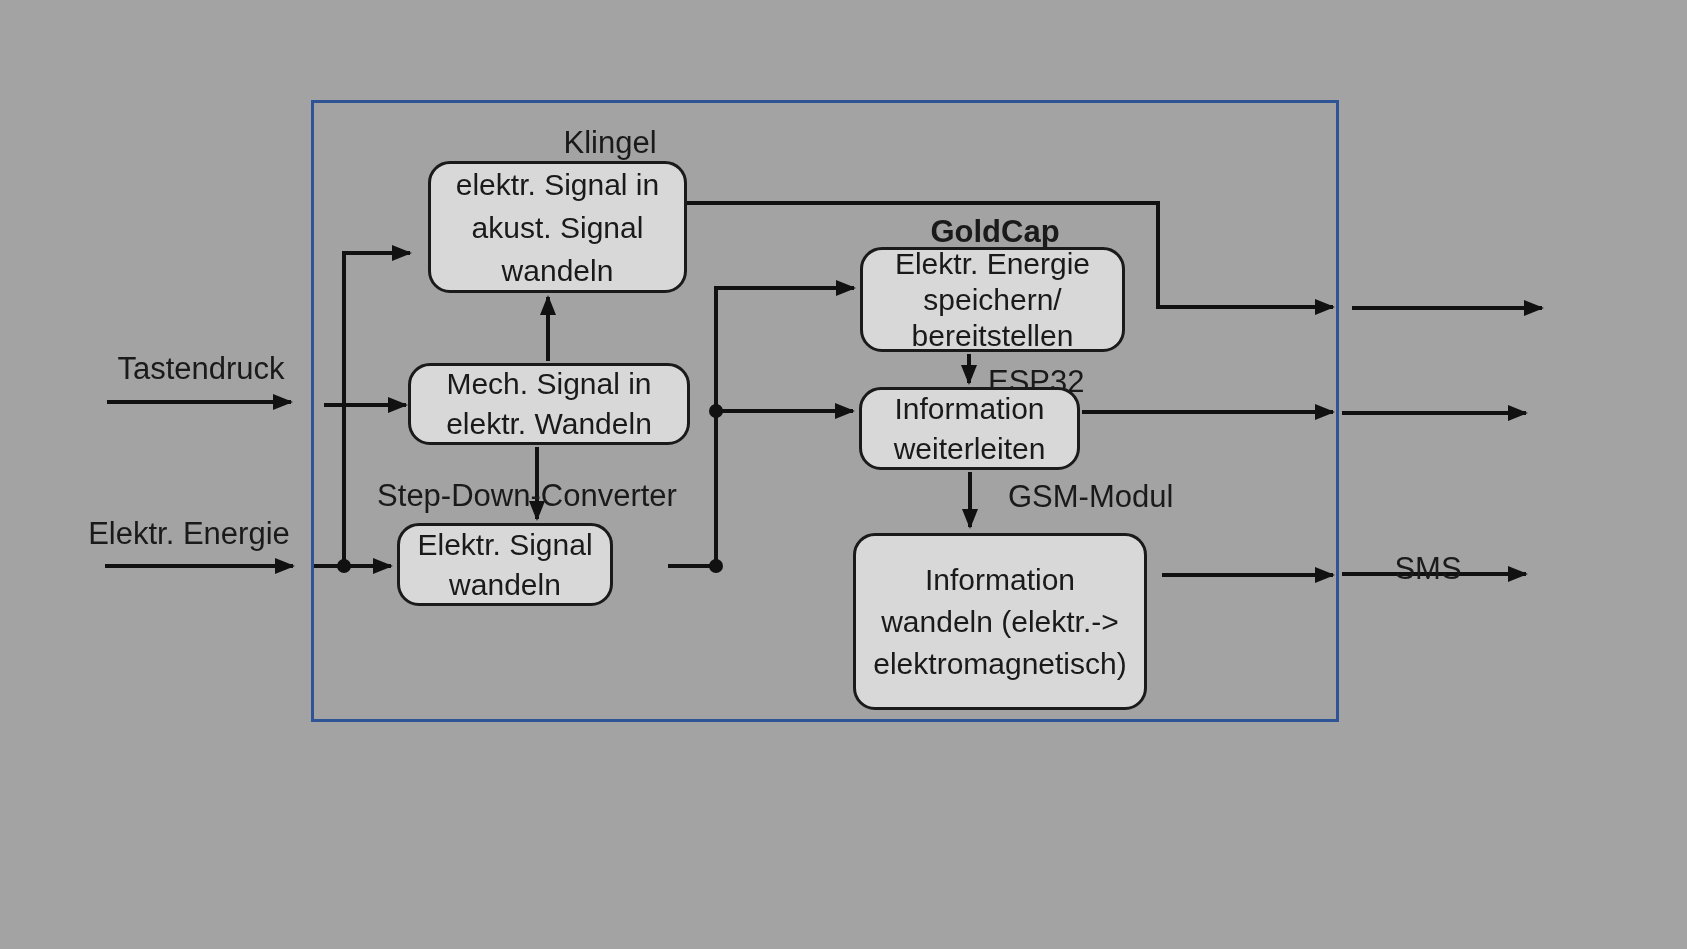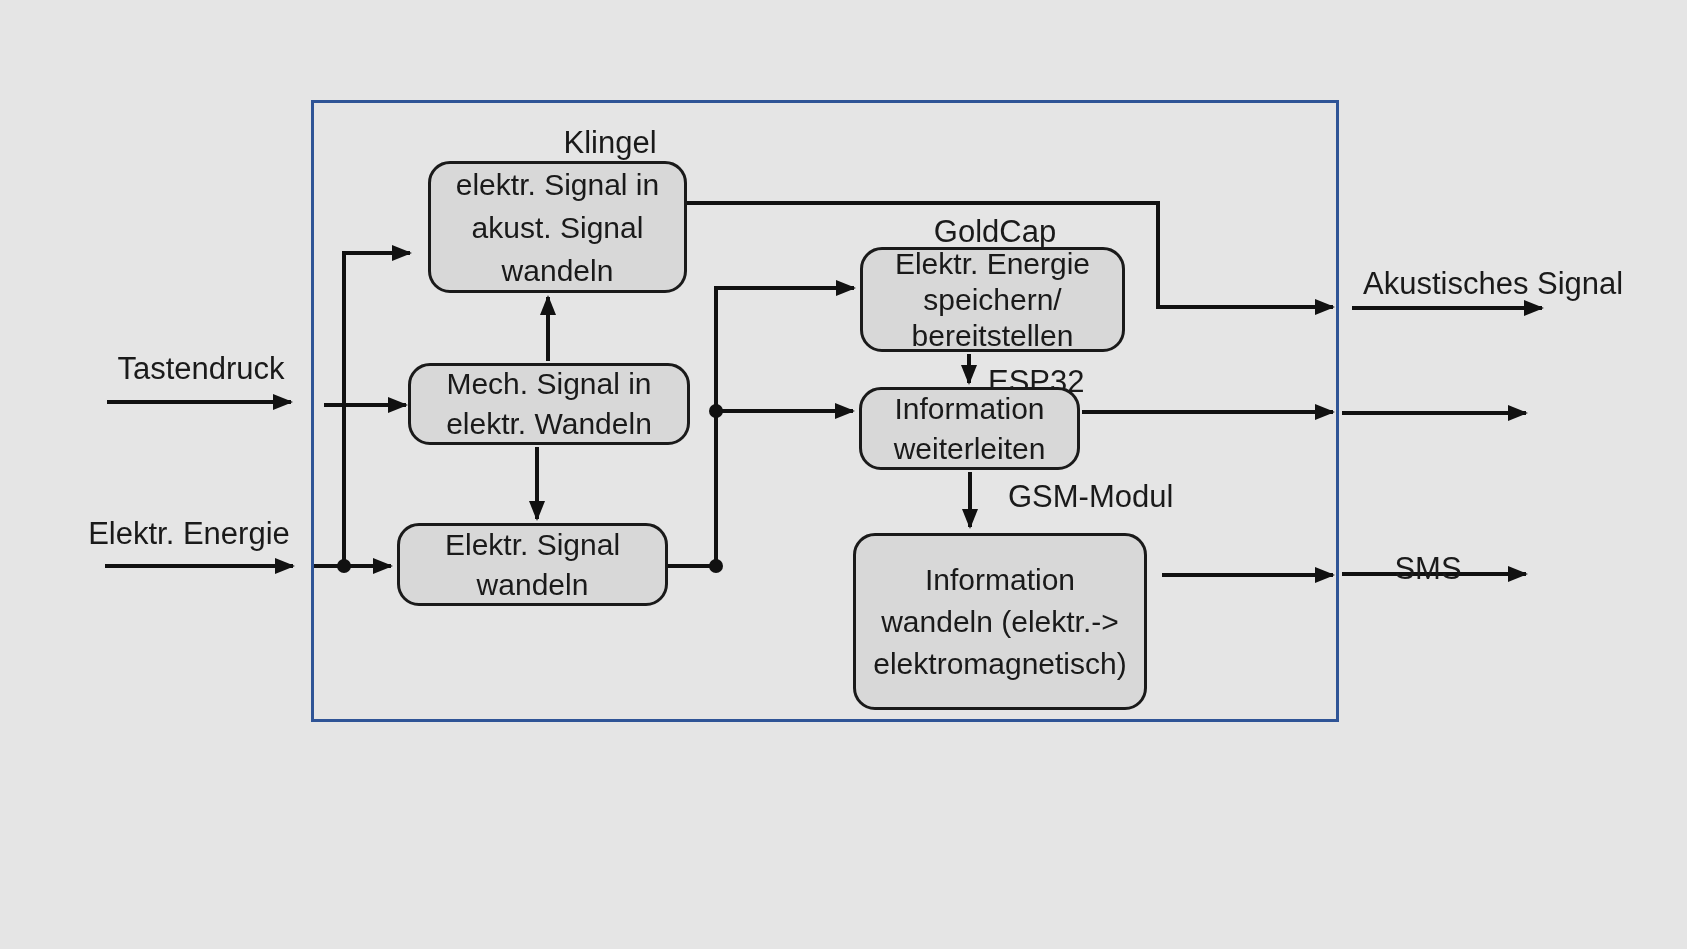--- a/index.html
+++ b/index.html
@@ -1,17 +1,17 @@
 <!DOCTYPE html>
 <html><head>
 <meta charset="utf-8">
 <style>
   html,body{margin:0;padding:0;background:#ffffff;}
   .canvas{
-    position:relative;width:1687px;height:949px;background:#e5e5e5;overflow:hidden;
+    position:relative;width:1687px;height:949px;background:#a3a3a3;overflow:hidden;
     font-family:"Liberation Sans", sans-serif;color:#1a1a1a;
   }
   .wires{position:absolute;left:0;top:0;width:1687px;height:949px;}
   .boundary{
     position:absolute;left:311px;top:100px;width:1028px;height:622px;
     border:3px solid #2f5496;box-sizing:border-box;background:transparent;
   }
   .block{
     position:absolute;box-sizing:border-box;
     background:#d8d8d8;border:3px solid #1a1a1a;border-radius:22px;
@@ -84,26 +84,27 @@
 akust. Signal
 wandeln</span>
   </div>
 
   <div class="lbl" style="left:558px;top:329px;margin-top:28px;">Taster</div>
   <div class="block" style="left:408px;top:363px;width:282px;height:82px;">
     <span class="block-text">Mech. Signal in
 elektr. Wandeln</span>
   </div>
 
-  <div class="block" style="left:397px;top:523px;width:271px;height:83px;">
+  <div class="lbl center" style="left:352px;top:477px;width:350px;">Step-Down-Converter</div>
+  <div class="block" style="left:397px;top:523px;width:216px;height:83px;">
     <span class="block-text">Elektr. Signal
 wandeln</span>
   </div>
 
-  <div class="lbl center" style="left:895px;top:213px;width:200px;">GoldCap</div>
+  <div class="lbl center" style="left:895px;top:213px;width:200px;font-weight:bold;">GoldCap</div>
   <div class="block lh36" style="left:860px;top:247px;width:265px;height:105px;">
     <span class="block-text">Elektr. Energie
 speichern/
 bereitstellen</span>
   </div>
 
   <div class="lbl" style="left:988px;top:355px;margin-top:8px;">ESP32</div>
   <div class="block" style="left:859px;top:387px;width:221px;height:83px;">
     <span class="block-text">Information
 weiterleiten</span>
@@ -112,16 +113,15 @@
   <div class="lbl" style="left:1008px;top:478px;">GSM-Modul</div>
   <div class="block lh42" style="left:853px;top:533px;width:294px;height:177px;">
     <span class="block-text">Information
 wandeln (elektr.-&gt;
 elektromagnetisch)</span>
   </div>
 
   <div class="lbl center" style="left:76px;top:350px;width:250px;">Tastendruck</div>
   <div class="lbl center" style="left:64px;top:515px;width:250px;">Elektr. Energie</div>
 
-  <div class="lbl" style="left:1363px;top:265px;">Akustisches Signal</div>
   <div class="lbl center" style="left:1328px;top:522px;width:200px;margin-top:28px;">SMS</div>
 
 </div>
 
 </body></html>

